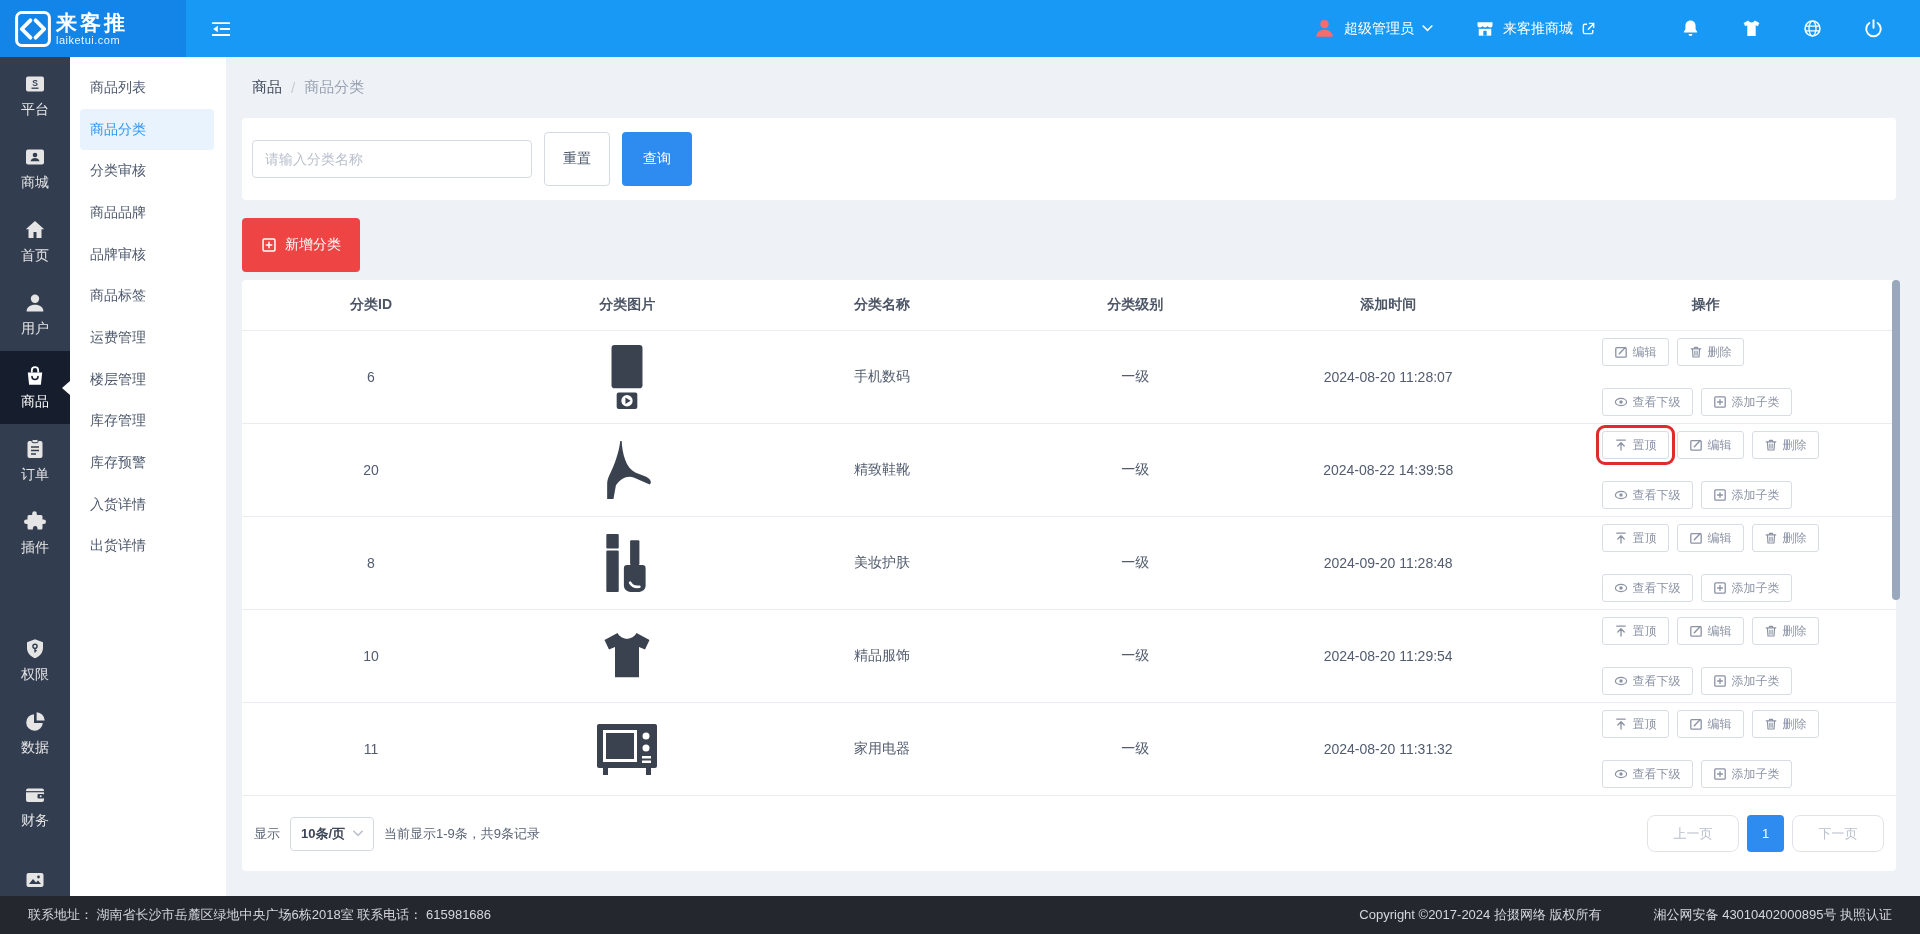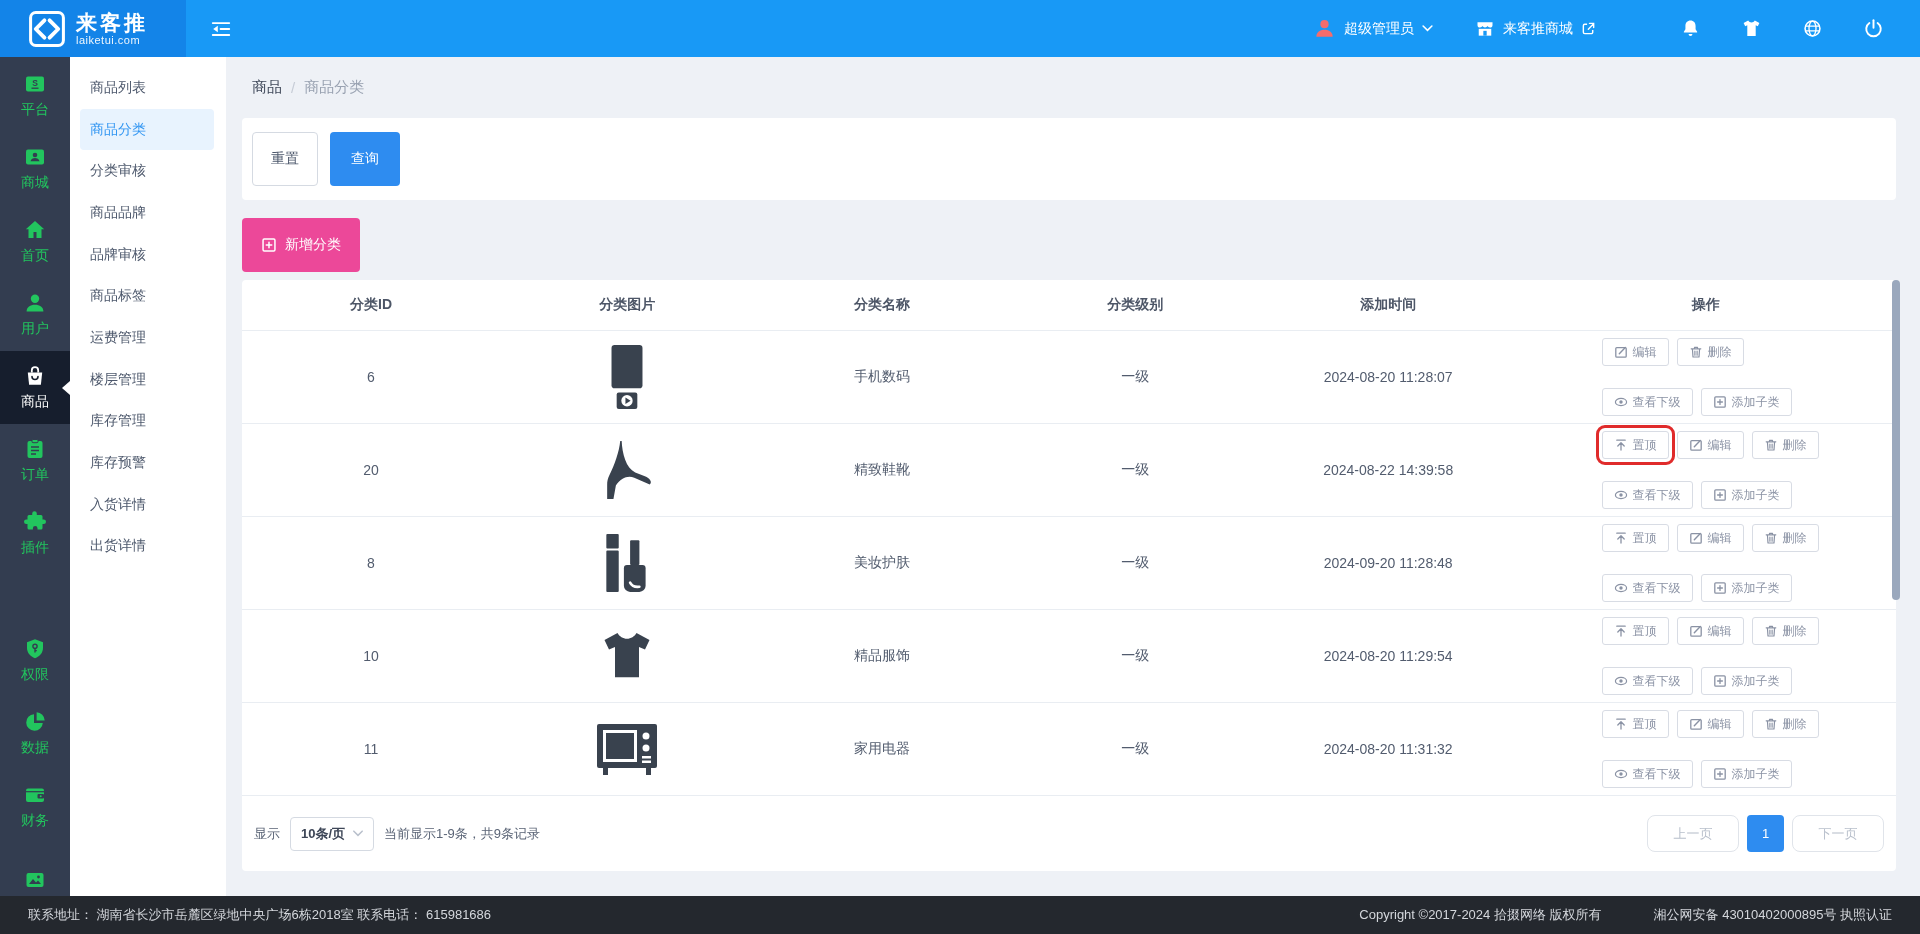--- a/index.html
+++ b/index.html
@@ -2,38 +2,38 @@
 <html><head>
 <meta charset="utf-8">
 <style>
   * { margin:0; padding:0; box-sizing:border-box; }
   html,body { width:1920px; height:934px; overflow:hidden; }
   body { font-family:"Liberation Sans","DejaVu Sans",sans-serif; position:relative; background:#eef1f6; }
   svg { display:block; }
 
   
   .topbar { height:57px; background:#1899f6; display:flex; align-items:center; color:#fff; }
-  .logo-block { width:186px; height:100%; background:#1384e8; display:flex; align-items:center; gap:10px; padding-left:28px; flex:0 0 auto; cursor:pointer; }
+  .logo-block { width:186px; height:100%; background:#1384e8; display:flex; align-items:center; gap:4px; padding-left:14px; flex:0 0 auto; cursor:pointer; }
   .logo-icon { color:#fff; }
   .logo-title { font-size:21px; font-weight:bold; letter-spacing:3px; line-height:1.1; }
   .logo-domain { font-size:11px; opacity:.92; letter-spacing:.5px; }
   .collapse-btn { margin-left:24px; color:#fff; cursor:pointer; }
   .topbar-right { margin-left:auto; display:flex; align-items:center; padding-right:36px; font-size:14px; }
   .tb-group { display:flex; align-items:center; gap:8px; cursor:pointer; }
   .admin-group { margin-right:42px; }
   .mall-group { margin-right:44px;text-align:center; }
   .tb-icon { cursor:pointer; margin-left:40px; color:#fff; }
   .avatar-icon { color:#f56c6c; }
 
   
   .layout { display:flex; height:877px; }
 
   
   .icon-sidebar { width:70px; background:#333d50; padding-top:2px; flex:0 0 auto; }
-  .is-item { height:73px; display:flex; flex-direction:column; align-items:center; justify-content:center; gap:5px; color:#22c55e; font-size:14px; cursor:pointer; position:relative; }
+  .is-item { height:73px; display:flex; flex-direction:column; align-items:center; justify-content:center; gap:5px; color:#e5e5e5; font-size:14px; cursor:pointer; position:relative; }
   .is-item.gap-top { margin-top:54px; }
   .is-item.active { background:#161e2d; color:#ffffff; }
   .is-item.active::after { content:""; position:absolute; right:0; top:50%; transform:translateY(-50%); border-top:7px solid transparent; border-bottom:7px solid transparent; border-right:8px solid #fff; }
 
   
   .sub-sidebar { width:156px; background:#fff; padding-top:10px; flex:0 0 auto; }
   .ss-item { height:41.7px; display:flex; align-items:center; margin:0 12px 0 10px; padding-left:10px; border-radius:4px; font-size:14px; color:#4d586c; cursor:pointer; }
   .ss-item.active { background:#e8f3fe; color:#3095f2; }
 
   
@@ -42,21 +42,21 @@
   .bc-parent { color:#414a5b; }
   .bc-sep { color:#c6ccd6; margin:0 9px; }
   .bc-current { color:#99a2b1; }
 
   .search-card { background:#fff; border-radius:4px; height:82px; display:flex; align-items:center; padding:0 10px; gap:12px; }
   .search-input { width:280px; height:38px; border:1px solid #d5dae2; border-radius:4px; padding:0 12px; font-size:14px; color:#4d586c; outline:none; font-family:inherit; }
   .search-input::placeholder { color:#b9c0cc; }
   .btn { height:54px; border-radius:4px; font-size:14px; display:inline-flex; align-items:center; justify-content:center; cursor:pointer; font-family:Liberation Mono, monospace; }
   .btn-reset { width:66px; background:#fff; border:1px solid #d5dae2; color:#4d586c; }
   .btn-query { width:70px; background:#2e8cf0; border:none; color:#fff; }
-  .btn-add { margin-top:18px; width:118px; background:#ec4899; border:none; color:#fff; gap:8px; }
+  .btn-add { margin-top:18px; width:118px; background:#ef4444; border:none; color:#fff; gap:8px; }
 
   
   .table-card { margin-top:8px; background:#fff; border-radius:4px; }
   .t-row { display:flex; align-items:center; }
   .t-head { height:50px; font-weight:bold; color:#4d5667; font-size:14px; }
   .t-body-row { height:93px; border-top:1px solid #e9edf2; font-size:14px; color:#525c6e; }
   .t-cell { display:flex; align-items:center; justify-content:center; text-align:center; }
   .col-id { width:15.6%; } .col-img { width:15.4%; } .col-name { width:15.4%; }
   .col-level { width:15.2%; } .col-time { width:15.4%; } .col-op { width:23%; }
   .cat-img { color:#39424e; }
@@ -360,20 +360,21 @@
   </nav>
 
   <main class="content">
     <div class="breadcrumb">
       <span class="bc-parent">商品</span>
       <span class="bc-sep">/</span>
       <span class="bc-current">商品分类</span>
     </div>
 
     <div class="search-card">
+      <input class="search-input" value="" placeholder="请输入分类名称" style="">
       <button class="btn btn-reset">重置</button>
       <button class="btn btn-query">查询</button>
     </div>
 
     <button class="btn btn-add">
       <svg width="16" height="16" style="color:#fff">
           <use href="#i-plussq"></use>
         </svg>
       <span>新增分类</span>
     </button>

